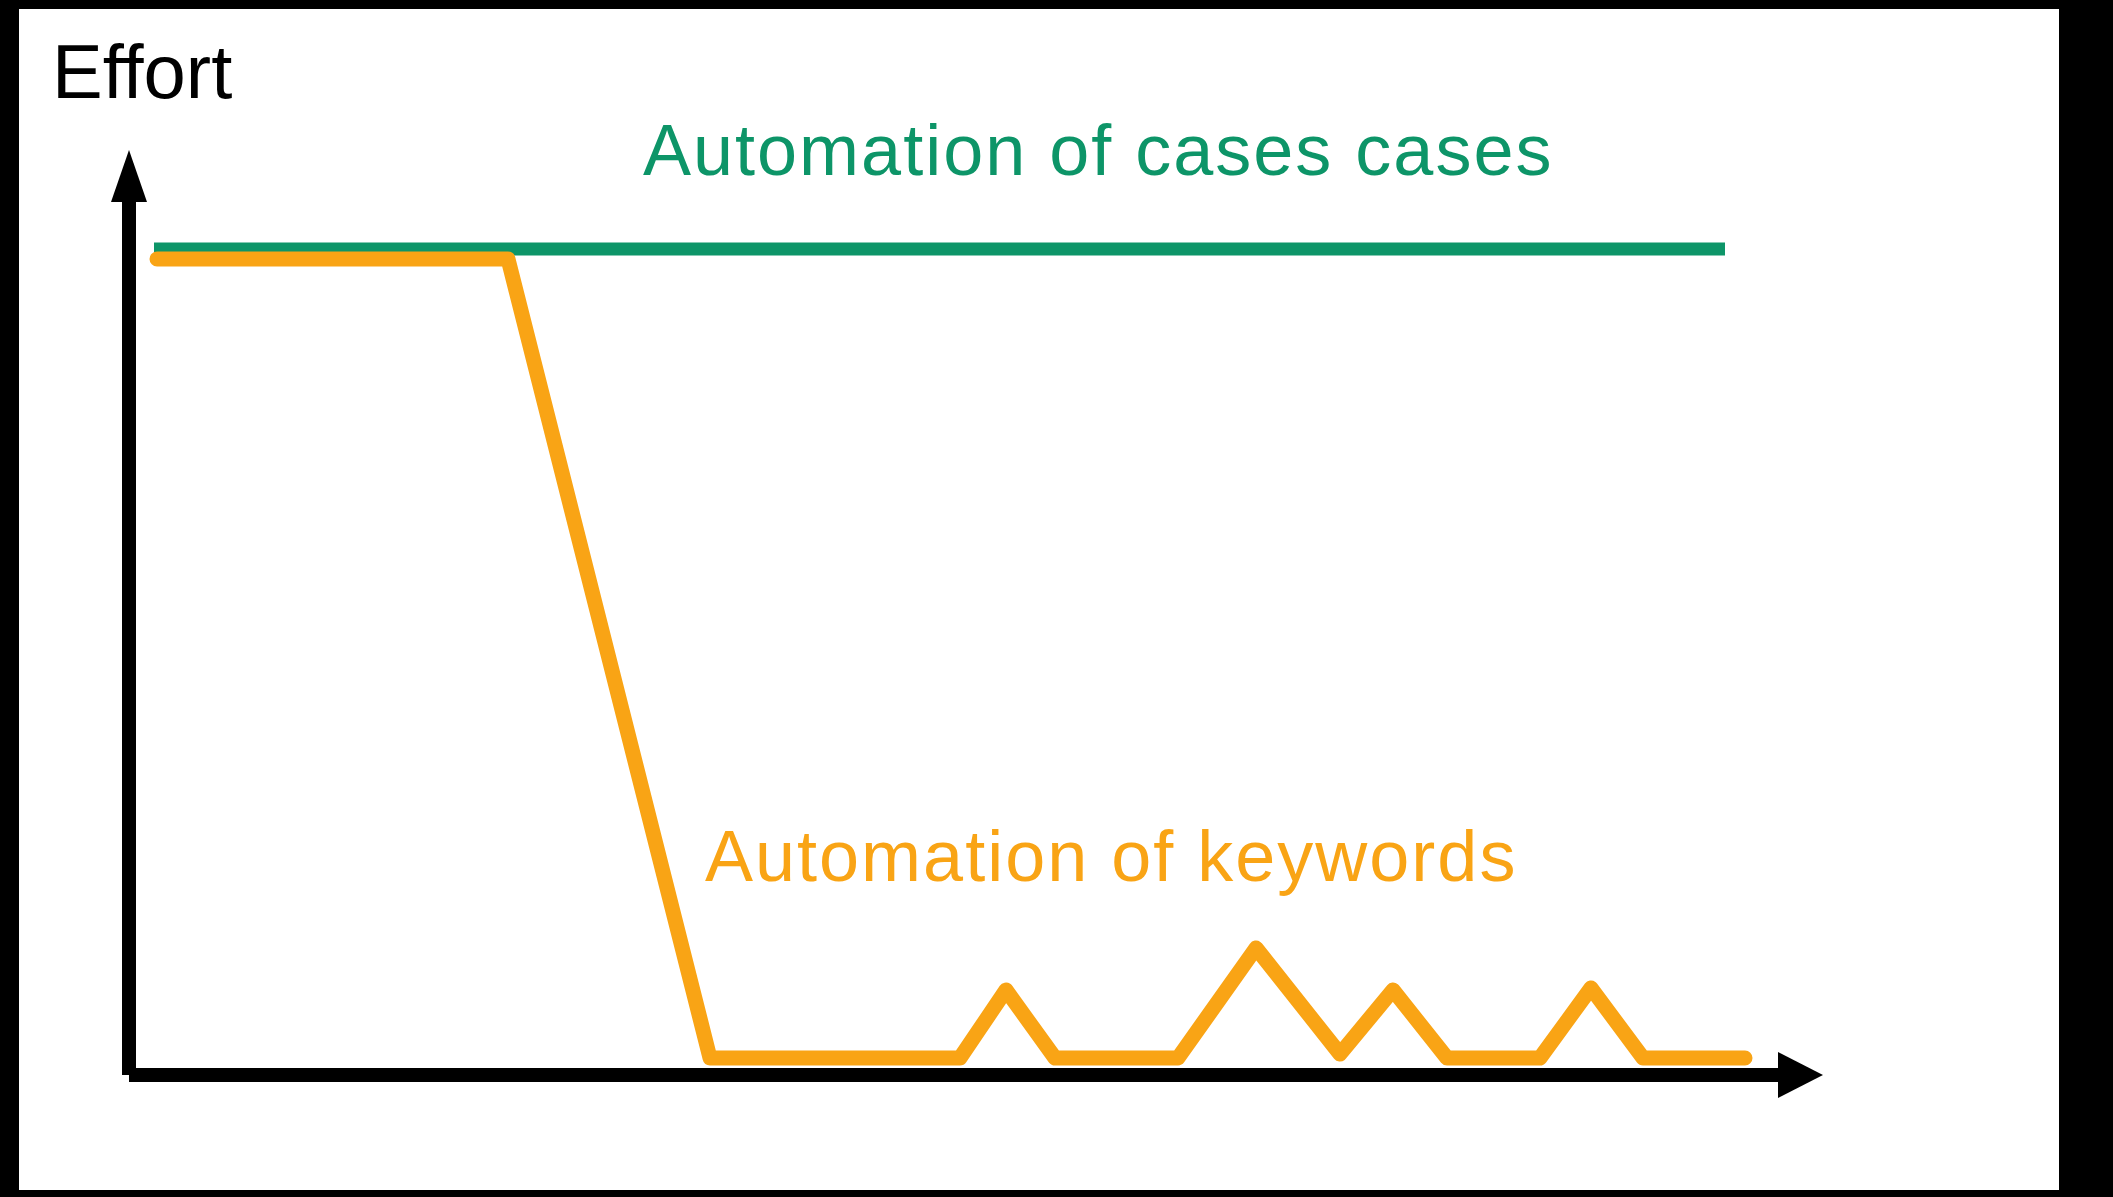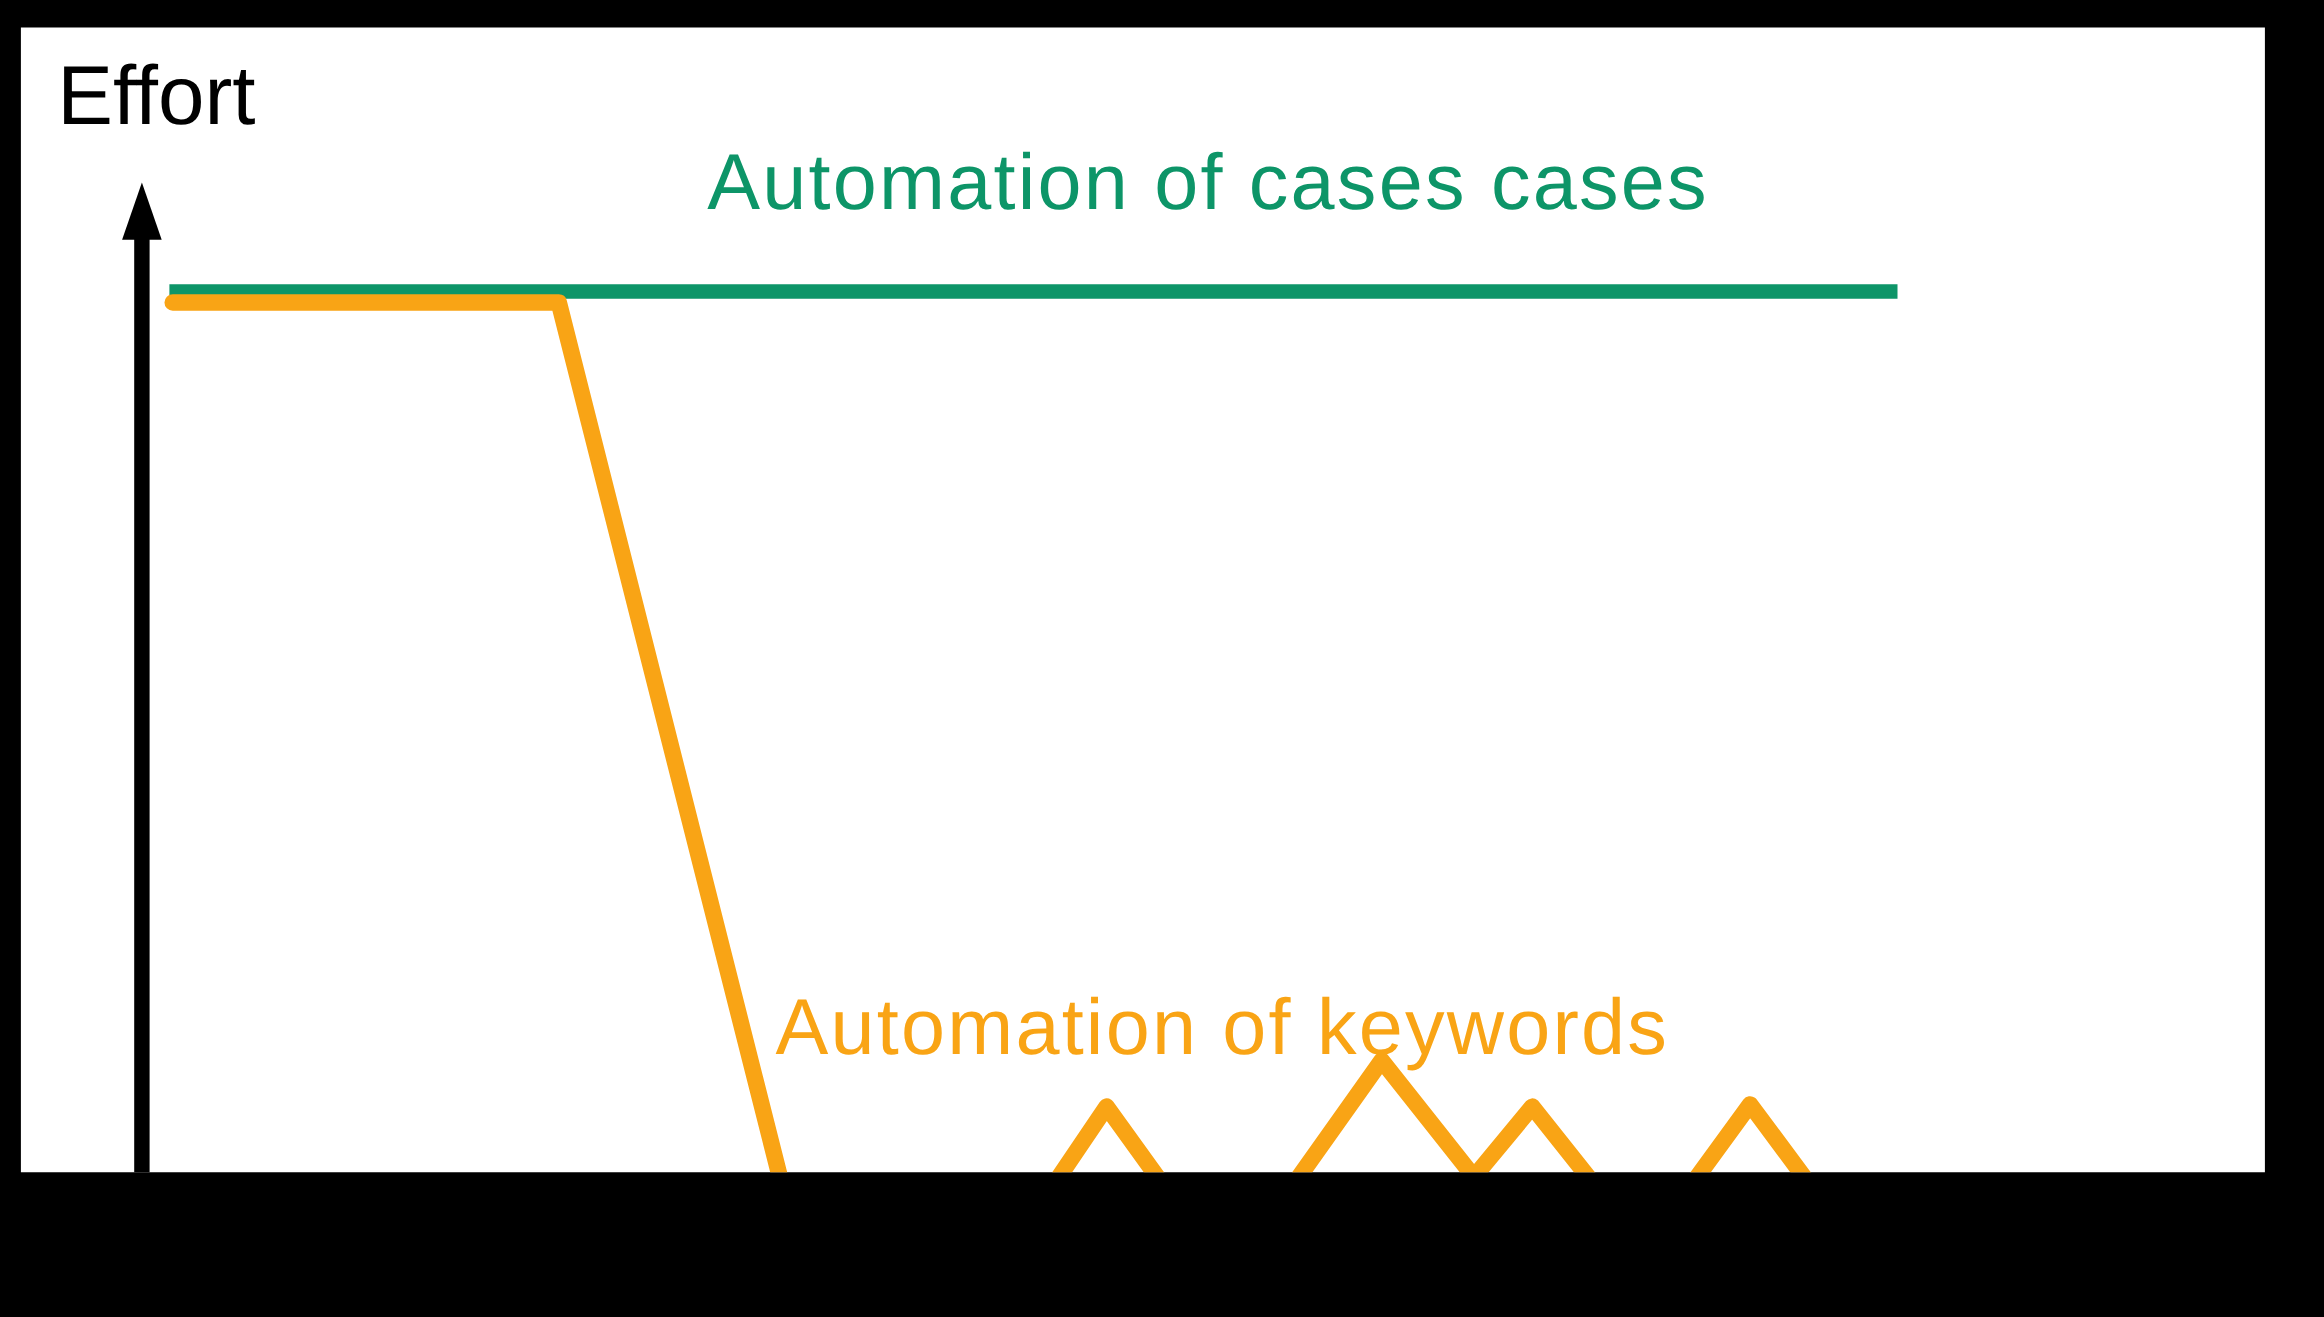--- a/index.html
+++ b/index.html
@@ -1,23 +1,22 @@
 <!DOCTYPE html>
 <html><head>
 <meta charset="utf-8">
 <style>
   html, body { margin: 0; padding: 0; background: #000; }
   .stage {
     position: relative;
     width: 2113px;
-    height: 1050px;
+    height: 1197px;
     background: #000;
     overflow: hidden;
     font-family: "Liberation Sans", sans-serif;
-    margin-top: 16px;
   }
   .plot-area {
     position: absolute;
     left: 19px;
     top: 9px;
     width: 2040px;
     height: 1181px;
     background: #ffffff;
   }
   #chart-svg {
@@ -39,21 +38,21 @@
     font-size: 76px;
   }
   .label.green {
     left: 643px;
     top: 114px;
     font-size: 72px;
     letter-spacing: 2px;
   }
   .label.orange {
     left: 705px;
-    top: 882px;
+    top: 820px;
     font-size: 72px;
     letter-spacing: 2px;
   }
   .label.time {
     left: 1894px;
     top: 1059px;
     font-size: 72px;
   }
 </style>
 </head>

